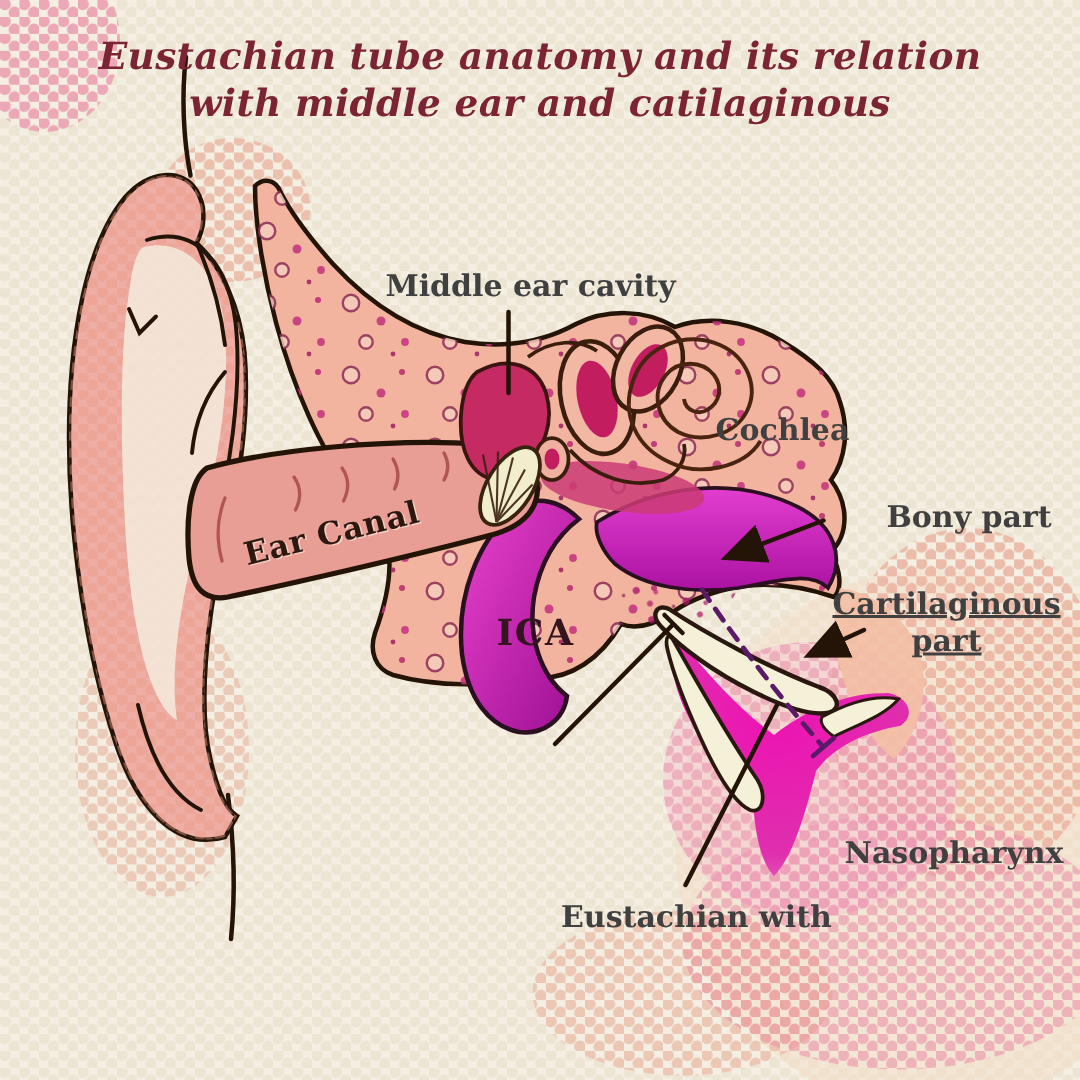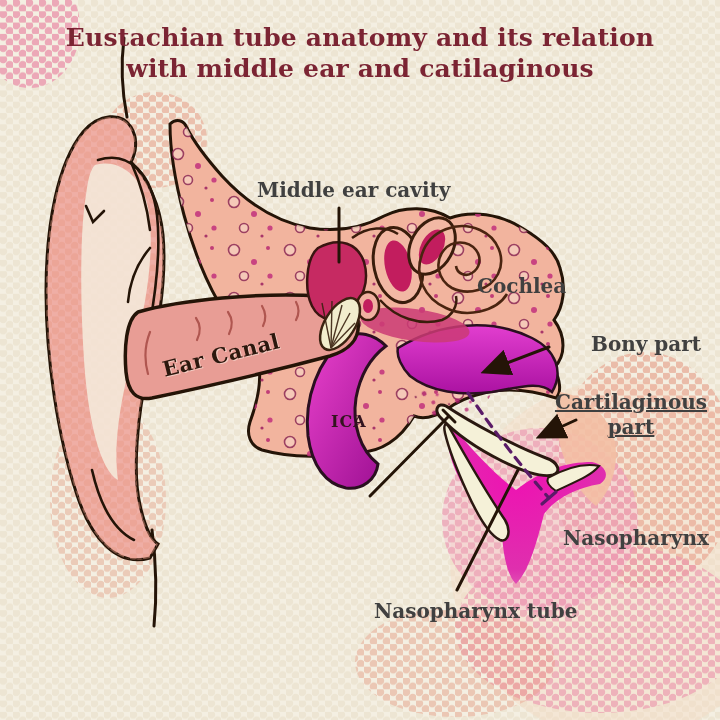--- a/index.html
+++ b/index.html
@@ -6,21 +6,21 @@
   .stage{
     position:relative;width:720px;height:720px;overflow:hidden;
     background:#f4efe2;
     font-family:"DejaVu Serif","Liberation Serif",serif;
     box-shadow:inset 0 0 40px rgba(255,255,255,.9);
   }
   .art{position:absolute;left:0;top:0;width:720px;height:720px;}
   .ttl{
     position:absolute;left:0;top:22px;width:720px;text-align:center;
     color:#7b2433;font-weight:bold;font-size:25px;line-height:31px;
-    letter-spacing:.2px;z-index:5;
+    letter-spacing:.2px;z-index:5;font-style:italic;
   }
   .lbl{
     position:absolute;color:#404040;font-weight:bold;font-size:20px;
     line-height:25px;white-space:pre-line;z-index:5;
   }
   .lbl.center{text-align:center;transform:translateX(-50%);text-decoration:underline;}
   #lbl-ear-canal{
     transform:translate(-50%,-50%) rotate(-14deg);
     color:#2c180e;font-size:21px;letter-spacing:.5px;
     text-shadow:1px 1px 0 rgba(255,245,235,.55);
@@ -193,20 +193,20 @@
 </svg>
 
 <div class="ttl">
   <div>Eustachian tube anatomy and its relation</div>
   <div>with middle ear and catilaginous</div>
 </div>
 
 <div class="lbl" style="left:257px;top:178px;">Middle ear cavity</div>
 <div class="lbl" style="left:477px;top:274px;text-align:center;">Cochlea</div>
 <div class="lbl" id="lbl-ear-canal" style="left:221px;top:355px;">Ear Canal</div>
-<div class="lbl" id="lbl-ica" style="left:331px;top:409px;font-size:16px;">ICA</div>
+<div class="lbl" id="lbl-ica" style="left:331px;top:409px;font-size:24px;">ICA</div>
 <div class="lbl" style="left:553px;top:332px;margin-left:38px;">Bony part</div>
 <div class="lbl center" style="left:631px;top:390px;">Cartilaginous
 part</div>
-<div class="lbl" style="left:563px;top:526px;">Nasopharynx</div>
-<div class="lbl" style="left:374px;top:599px;">Nasopharynx tube</div>
+<div class="lbl" style="left:563px;top:556px;">Nasopharynx</div>
+<div class="lbl" style="left:374px;top:599px;">Eustachian with</div>
 
 </div>
 
 </body></html>

